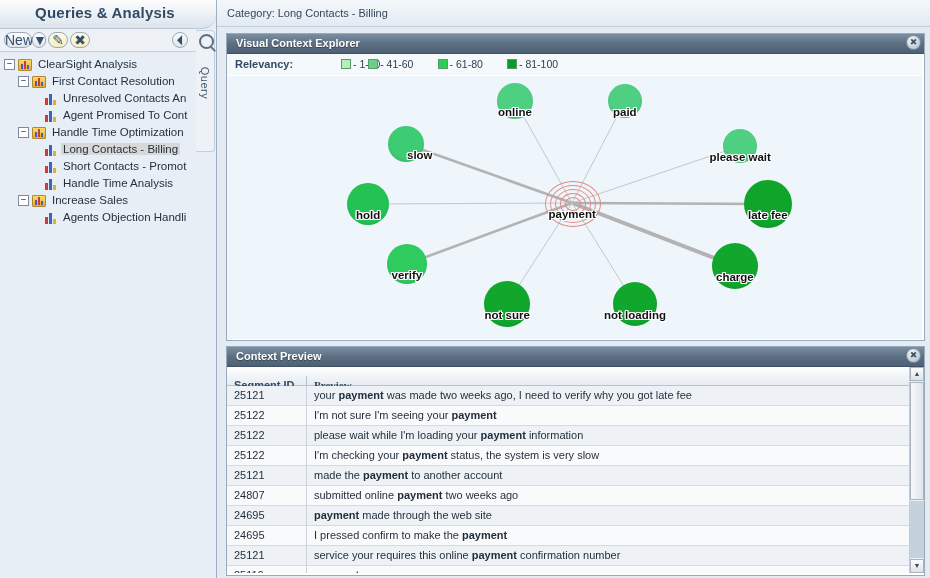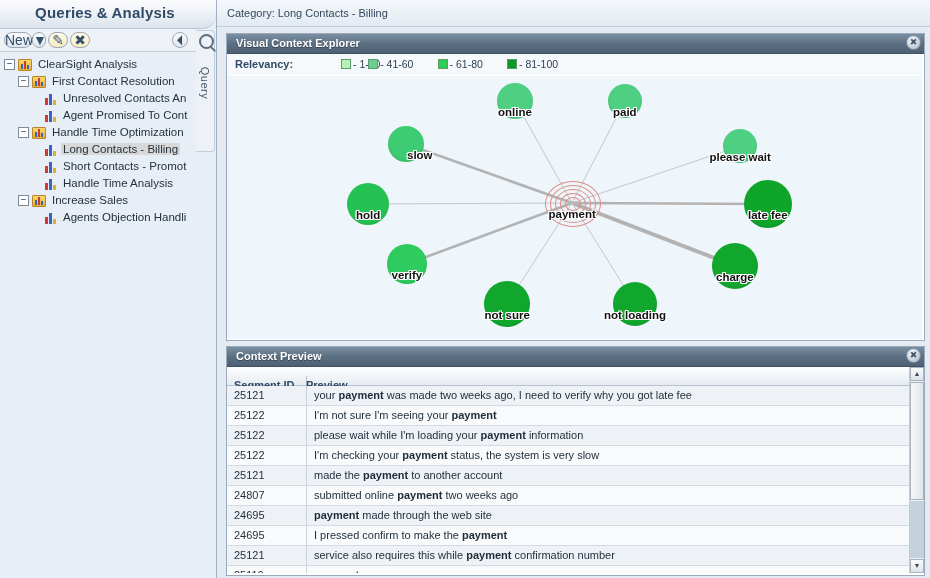--- a/index.html
+++ b/index.html
@@ -158,21 +158,21 @@
   #cp-grid{position:absolute;left:0;top:20px;width:695px;height:206px;overflow:hidden;background:#fff;}
   .cp-head-row{
     height:18px;background:linear-gradient(to bottom,#fdfefe,#e6ecf2);
     border-bottom:1px solid #b7c3d0;
   }
   .cp-th{
     position:absolute;top:0;height:18px;line-height:18px;font-size:11px;
     font-weight:bold;color:#2f4a66;padding-left:7px;box-sizing:border-box;margin-top:9px;
   }
   .cp-th.c0{left:0;width:80px;border-right:1px solid #b7c3d0;}
-  .cp-th.c1{left:72px;width:600px;}
+  .cp-th.c1{left:80px;width:600px;font-family:Liberation Serif, serif;}
   .cp-row{position:relative;height:19px;border-bottom:1px solid #d2dae2;}
   .cp-row.odd{background:#eef2f6;}
   .cp-row.even{background:#f8fafc;}
   .cp-cell{
     position:absolute;top:0;height:19px;line-height:19px;font-size:11px;
     color:#1f2c38;padding-left:7px;box-sizing:border-box;overflow:hidden;white-space:nowrap;
   }
   .cp-cell.c0{left:0;width:80px;border-right:1px solid #c8d2dc;}
   .cp-cell.c1{left:80px;width:600px;}
   .cp-cell b{font-weight:bold;}
@@ -334,21 +334,21 @@
           <div class="cp-row odd">
             <div class="cp-cell c0">24695</div>
             <div class="cp-cell c1"><span></span><b>payment</b><span> made through the web site</span></div>
           </div>
           <div class="cp-row even">
             <div class="cp-cell c0">24695</div>
             <div class="cp-cell c1"><span>I pressed confirm to make the </span><b>payment</b><span></span></div>
           </div>
           <div class="cp-row odd">
             <div class="cp-cell c0">25121</div>
-            <div class="cp-cell c1"><span>service also requires this while </span><b>payment</b><span> confirmation number</span></div>
+            <div class="cp-cell c1"><span>service your requires this online </span><b>payment</b><span> confirmation number</span></div>
           </div>
           <div class="cp-row even">
             <div class="cp-cell c0">25119</div>
             <div class="cp-cell c1"><span></span><b>payment</b><span></span></div>
           </div>
         </div>
     </div>
     <div id="cp-scroll">
       <div class="sb-btn" id="sb-up">▲</div>
       <div id="sb-thumb"></div>

